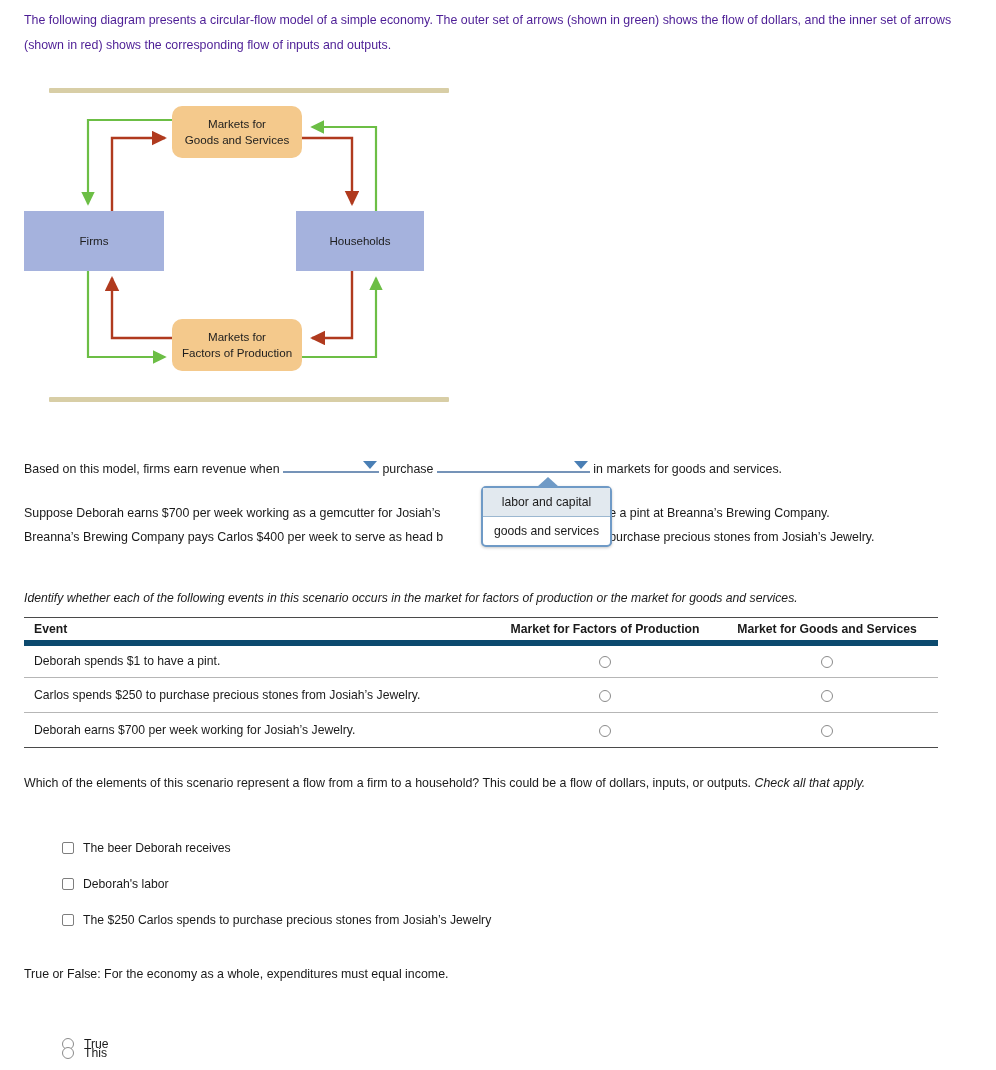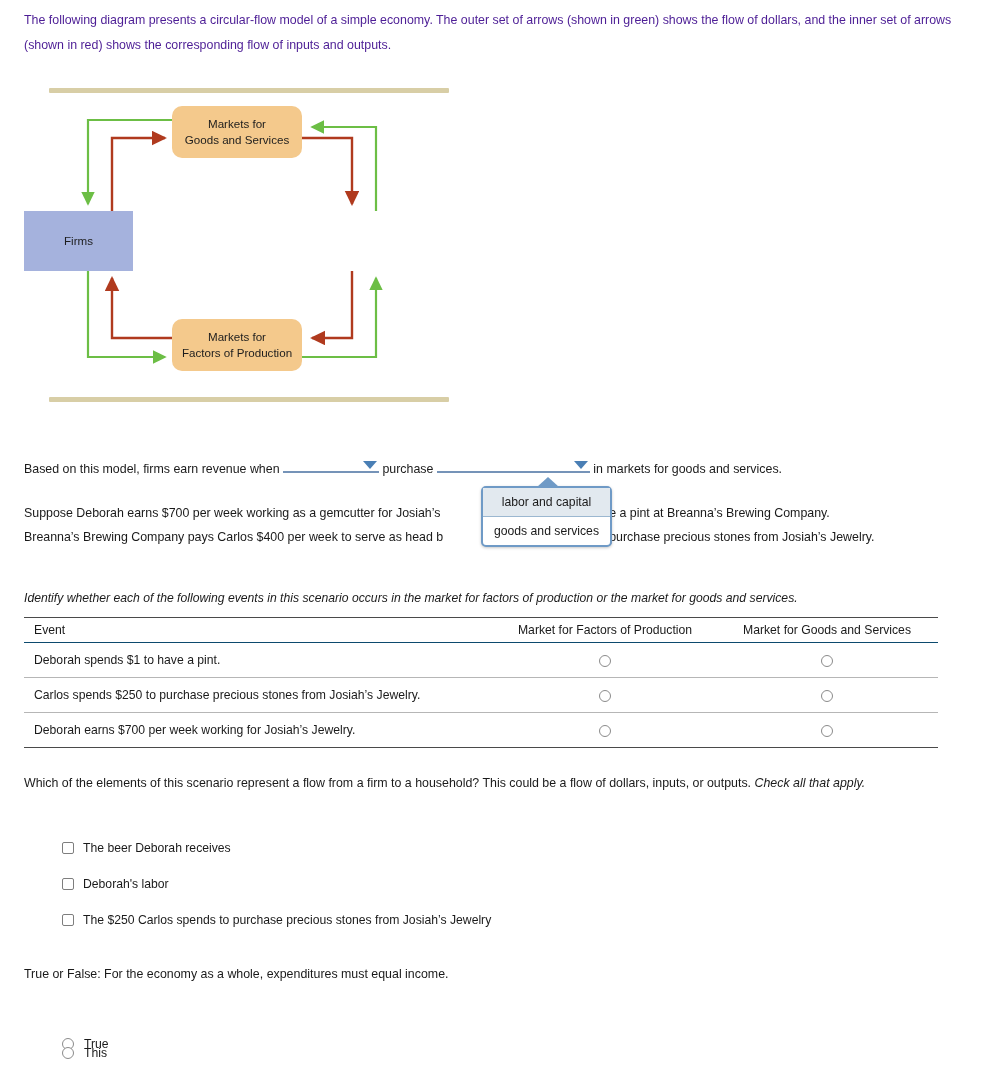--- a/index.html
+++ b/index.html
@@ -52,21 +52,21 @@
   }
   .node-market {
     background: #f4c98c;
     border-radius: 10px;
   }
   .node-agent {
     background: #a5b2dd;
   }
   #node-goods { left: 148px; top: 26px; width: 130px; height: 52px; }
   #node-factors { left: 148px; top: 239px; width: 130px; height: 52px; }
-  #node-firms { left: 0px; top: 131px; width: 109px; height: 60px; }
+  #node-firms { left: 0px; top: 131px; width: 140px; height: 60px; }
   #node-households { left: 272px; top: 131px; width: 128px; height: 60px; }
 
   .flowsvg { position: absolute; left: 0; top: 0; width: 440px; height: 330px; }
 
   
   .qline {
     position: absolute;
     left: 24px; width: 940px;
     font-size: 12.4px;
     line-height: 18px;
@@ -143,22 +143,22 @@
     border-collapse: collapse;
     font-size: 12.2px;
   }
   .tbl th, .tbl td {
     border-top: 1px solid #9a9a9a;
     border-bottom: 1px solid #9a9a9a;
     padding: 0;
   }
   .tbl thead th {
     border-top: 1px solid #4a4a4a;
-    border-bottom: 1px solid #0c4a6e;
-    font-weight: normal;
+    border-bottom: 6px solid #0c4a6e;
+    font-weight: bold;
     height: 25px;
     vertical-align: middle;
   }
   .tbl .c-event { text-align: left; padding-left: 10px; width: 470px; }
   .tbl .c-mfp   { text-align: center; width: 222px; }
   .tbl .c-mgs   { text-align: center; width: 222px; }
   .tbl tbody td { height: 35px; vertical-align: middle; }
   .tbl tbody tr td { border-top: none; border-bottom: 1px solid #b6b6b6; }
   .tbl tbody tr:last-child td { border-bottom: 1px solid #4a4a4a; }
 
@@ -280,20 +280,23 @@
       <span>
         <span>Markets for</span><br>
         <span>Factors of Production</span>
       </span>
     </div>
 
     <div class="node node-agent" id="node-firms">
       <span>Firms</span>
     </div>
 
+    <div class="node node-agent" id="node-households">
+      <span>Households</span>
+    </div>
   </div>
 
   <div class="qline" id="sentence-line">
     <span class="inline-txt">Based on this model, firms earn revenue when</span>
     <span class="sel" id="select-1">
       <span class="caret"></span>
     </span>
     <span class="inline-txt">purchase</span>
     <span class="sel" id="select-2">
       <span class="caret"></span>

